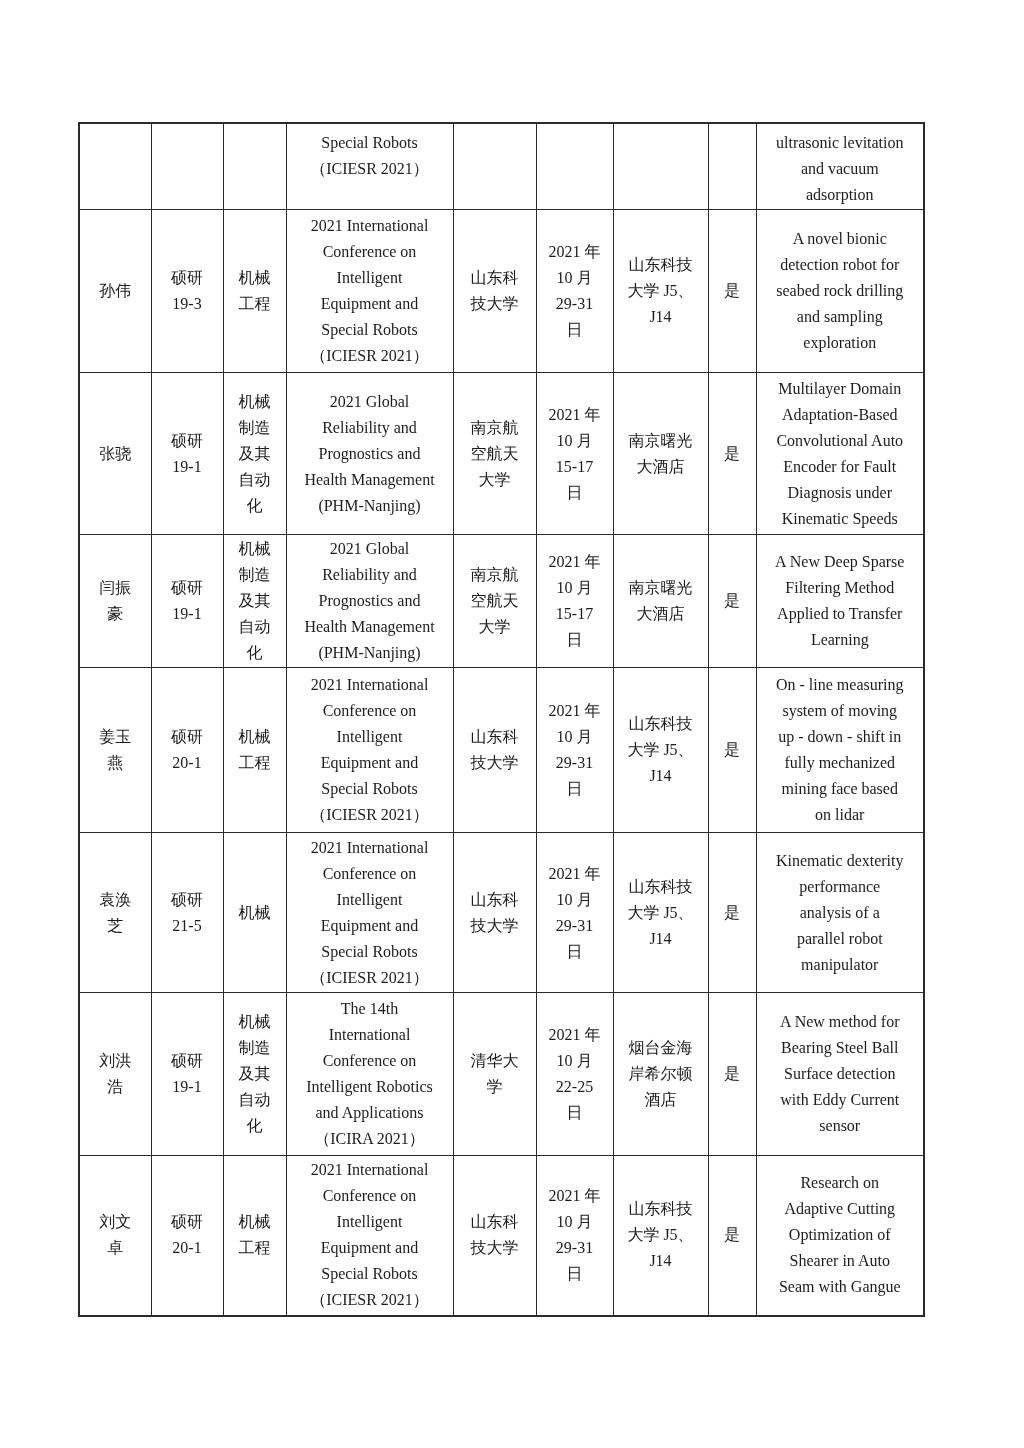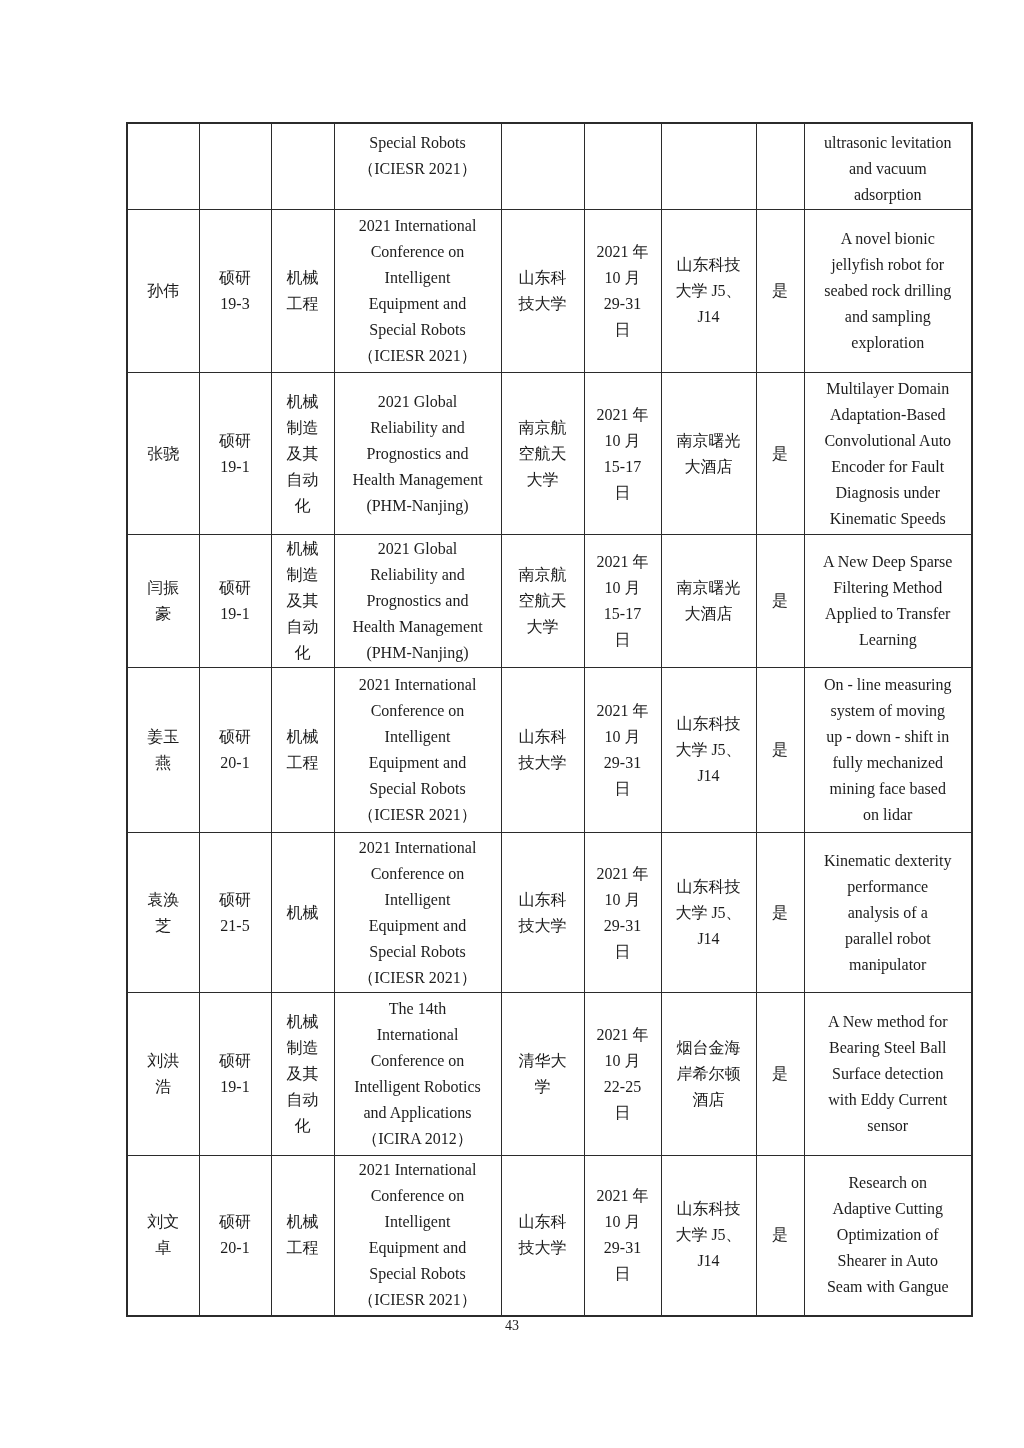--- a/index.html
+++ b/index.html
@@ -21,21 +21,20 @@
     overflow: hidden;
   }
   table.conf-table {
     position: absolute;
     left: 78px;
     top: 122px;
     width: 845px;
     border-collapse: collapse;
     table-layout: fixed;
     border: 2px solid #2b2b2b;
-    margin-left: 48px;
   }
   table.conf-table td {
     border: 1px solid #2b2b2b;
     text-align: center;
     vertical-align: middle;
     white-space: pre-line;
     font-size: 16px;
     line-height: 26px;
     padding: 1px 2px;
     overflow: hidden;
@@ -108,21 +107,21 @@
 技大学</td>
         <td>2021 年
 10 月
 29-31
 日</td>
         <td>山东科技
 大学 J5、
 J14</td>
         <td>是</td>
         <td>A novel bionic
-jellyfish robot for
+detection robot for
 seabed rock drilling
 and sampling
 exploration</td>
       </tr>
       <tr class="row-h3">
         <td>张骁</td>
         <td>硕研
 19-1</td>
         <td>机械
 制造
@@ -247,21 +246,21 @@
         <td>机械
 制造
 及其
 自动
 化</td>
         <td>The 14th
 International
 Conference on
 Intelligent Robotics
 and Applications
-（ICIRA 2012）</td>
+（ICIRA 2021）</td>
         <td>清华大
 学</td>
         <td>2021 年
 10 月
 22-25
 日</td>
         <td>烟台金海
 岸希尔顿
 酒店</td>
         <td>是</td>
@@ -296,15 +295,14 @@
         <td>是</td>
         <td>Research on
 Adaptive Cutting
 Optimization of
 Shearer in Auto
 Seam with Gangue</td>
       </tr>
     </tbody>
   </table>
 
-  <div class="page-number">43</div>
 
 </div>
 
 </body></html>

